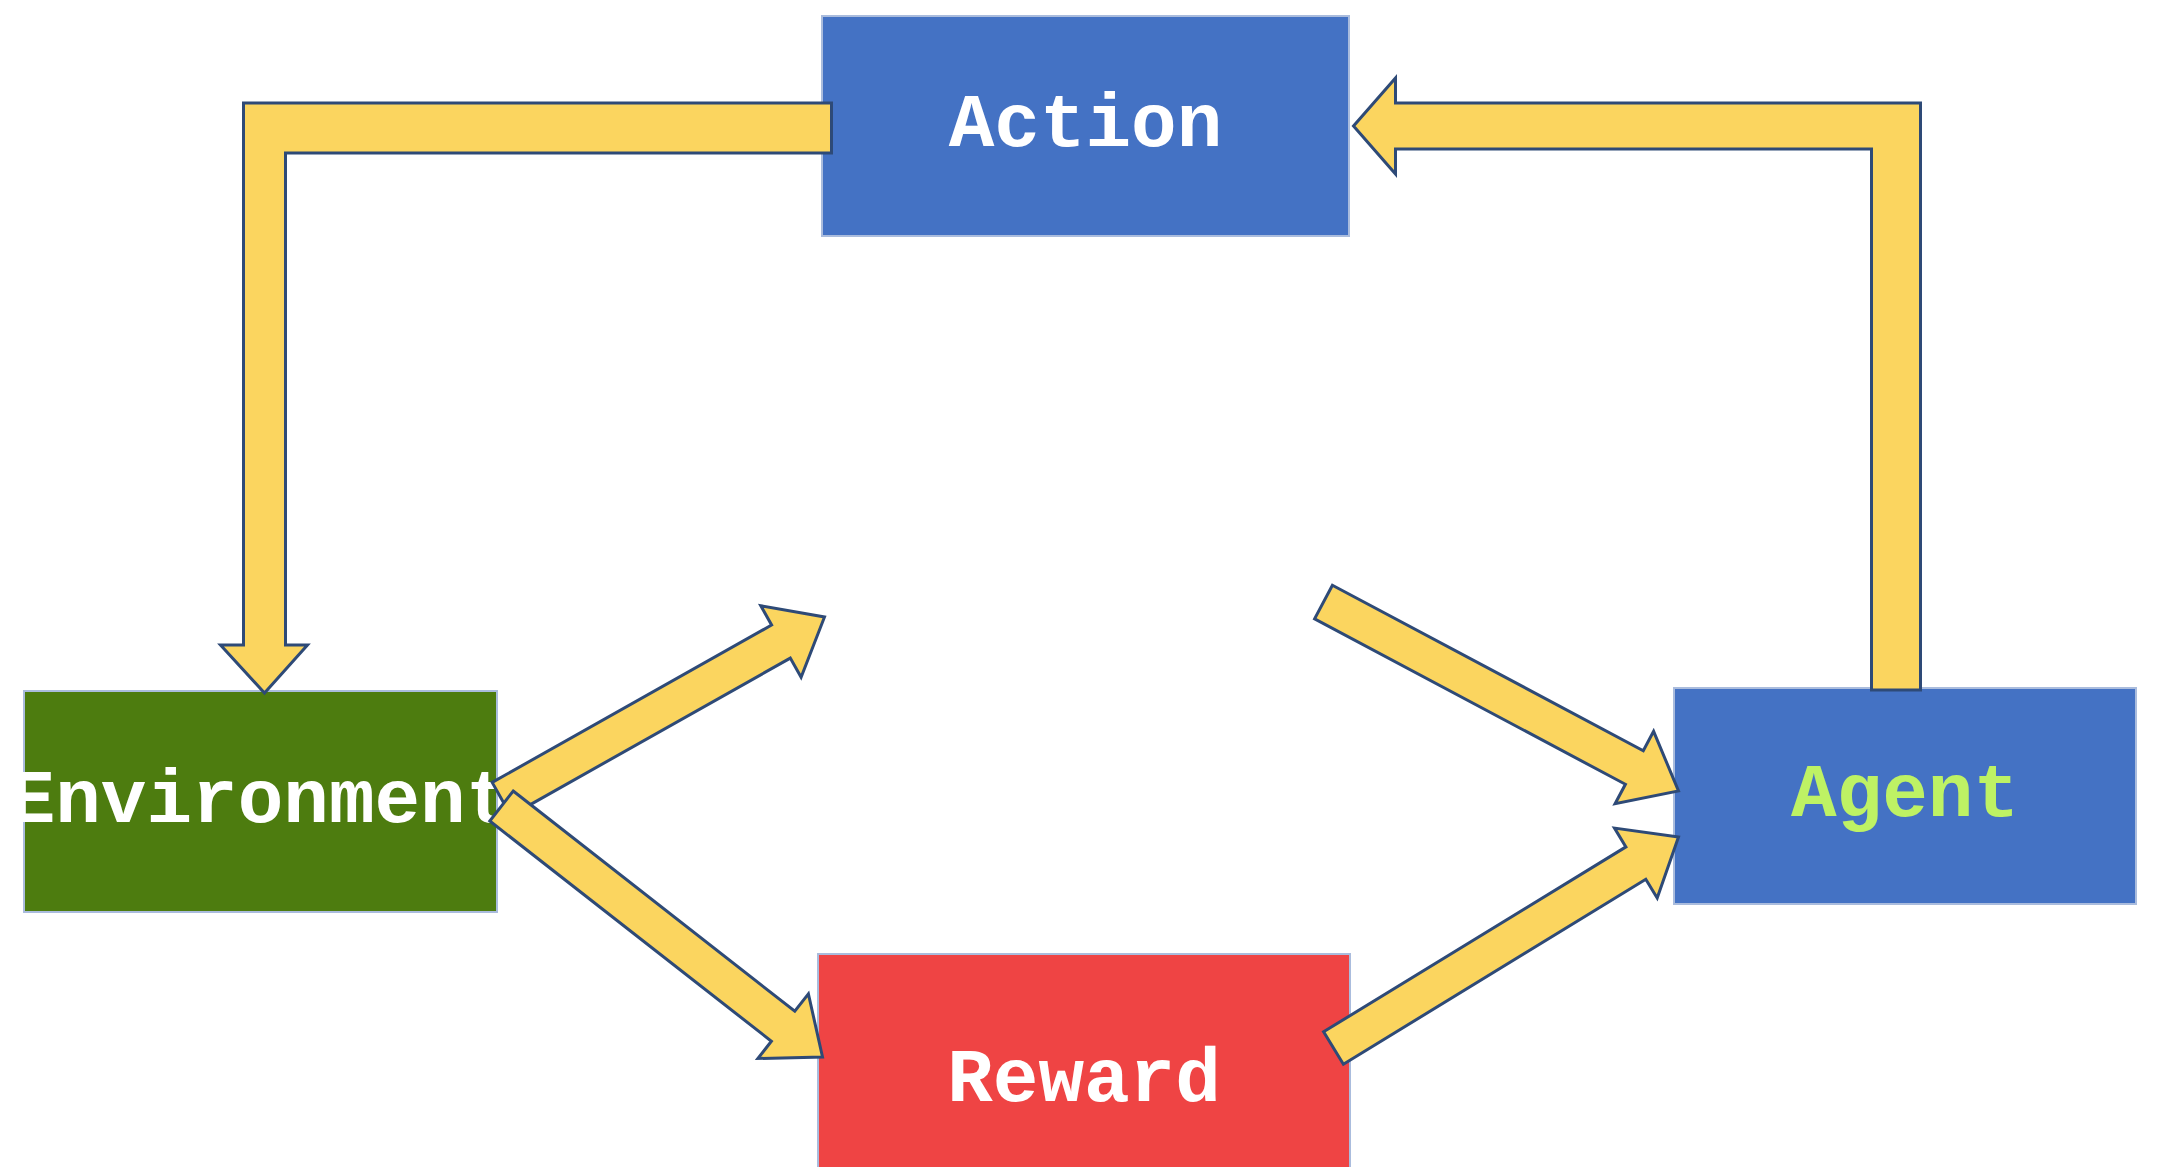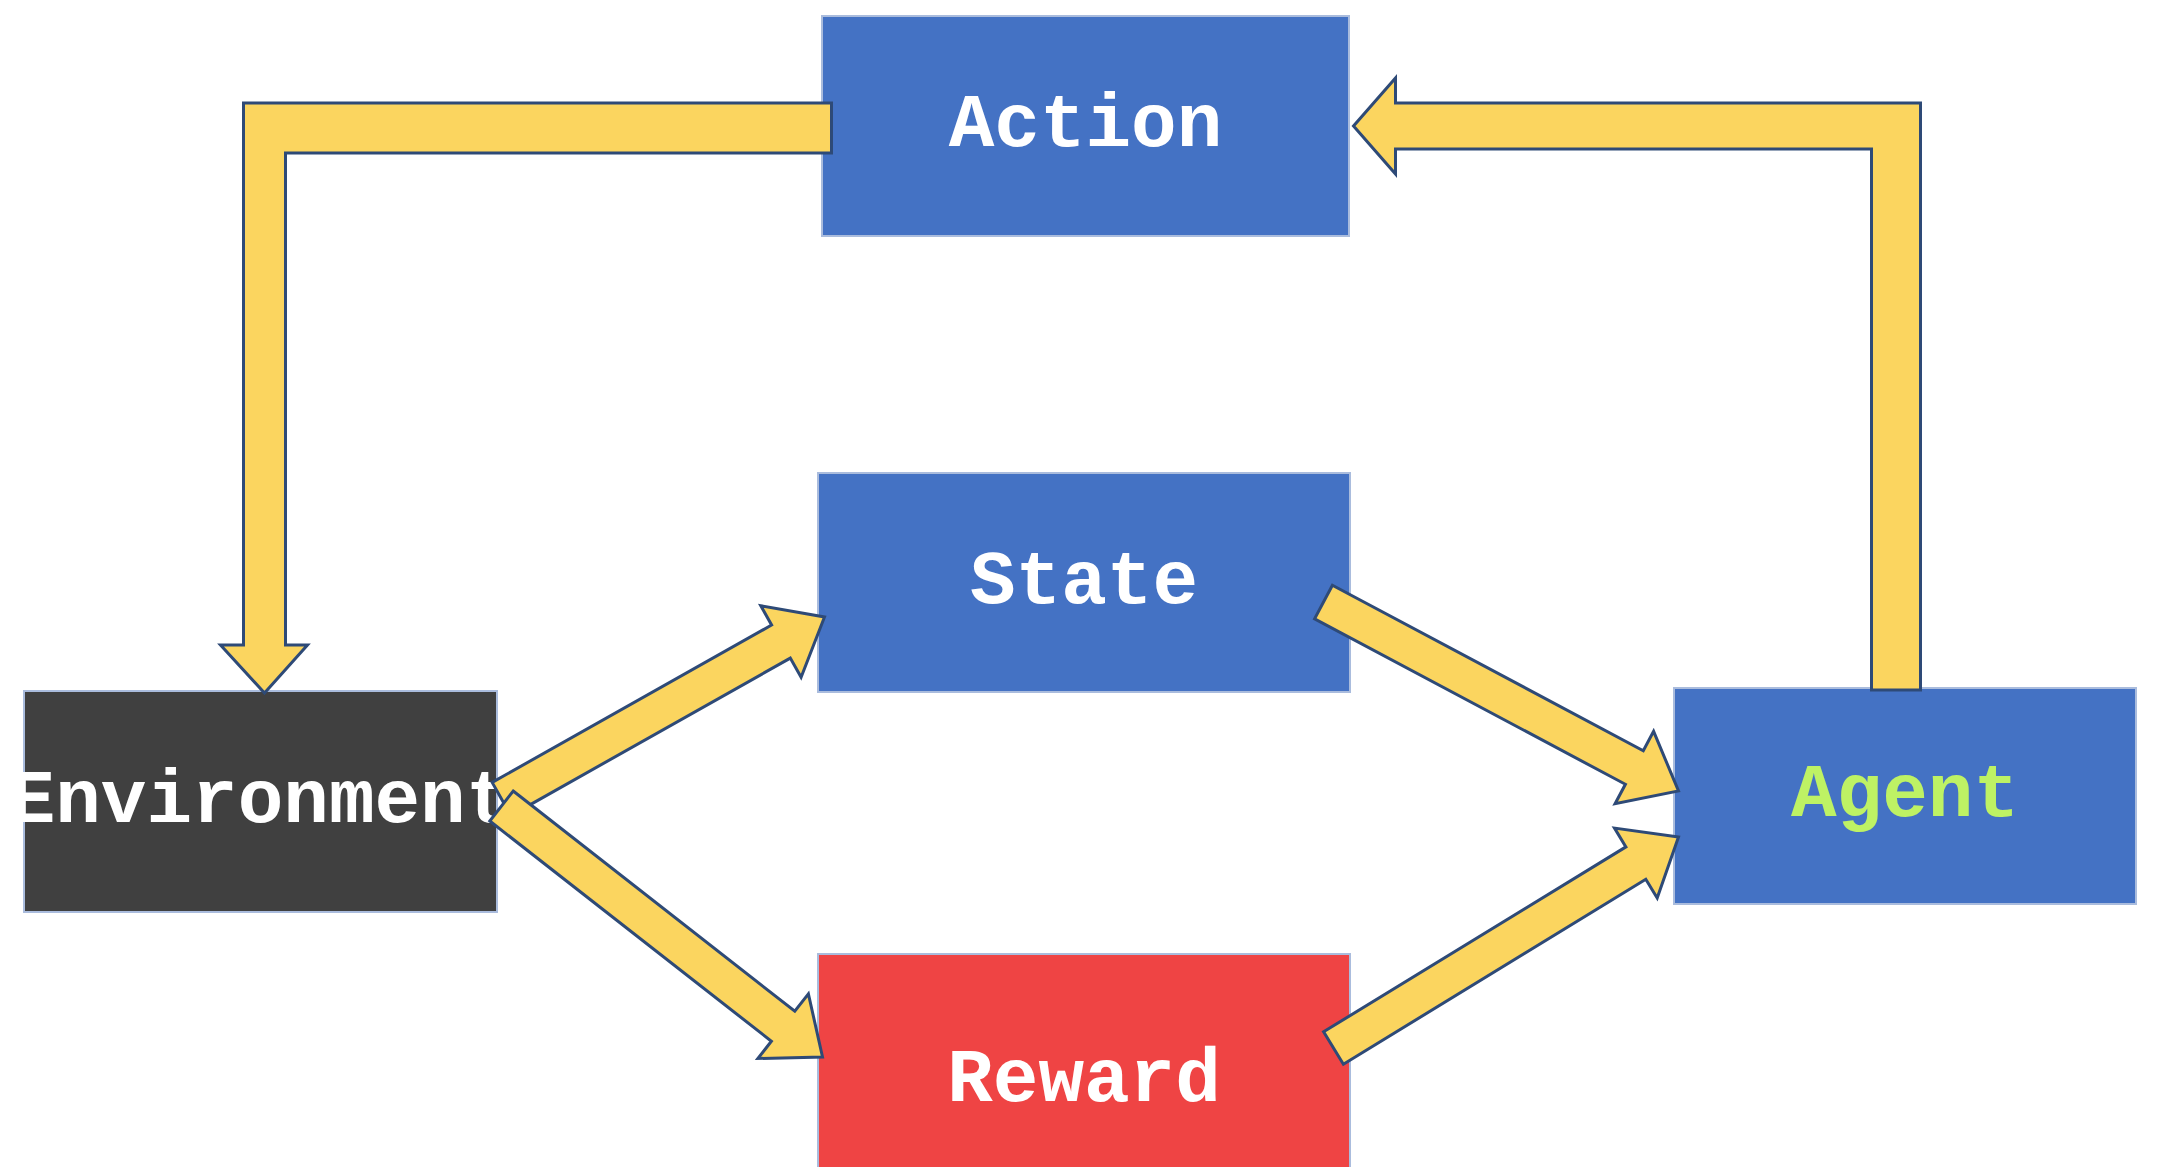--- a/index.html
+++ b/index.html
@@ -43,29 +43,26 @@
 </style>
 </head>
 <body>
 
 <div id="diagram-canvas">
 
   <div class="node" style="left: 821px; top: 15px; width: 529px; height: 222px; background: rgb(68, 114, 196); border-color: rgb(170, 188, 221);">
     <span class="node-label" style="color: rgb(255, 255, 255);">Action</span>
   </div>
 
-  <div class="node" style="left: 817px; top: 472px; width: 534px; height: 221px; background: rgb(68, 114, 196); border-color: rgb(170, 188, 221);">
-    <span class="node-label" style="color: rgb(255, 255, 255);">State</span>
-  </div>
 
   <div class="node" style="left: 817px; top: 929px; width: 534px; height: 255px; background: #ef4444; border-color: rgb(170, 188, 221); margin-top: 24px;">
     <span class="node-label" style="color: rgb(255, 255, 255);">Reward</span>
   </div>
 
-  <div class="node" style="left: 23px; top: 690px; width: 475px; height: 223px; background: #404040; border-color: rgb(170, 188, 221);">
+  <div class="node" style="left: 23px; top: 690px; width: 475px; height: 223px; background: #4d7c0f; border-color: rgb(170, 188, 221);">
     <span class="node-label" style="color: rgb(255, 255, 255);">Environment</span>
   </div>
 
   <div class="node" style="left: 1673px; top: 687px; width: 464px; height: 218px; background: rgb(68, 114, 196); border-color: rgb(170, 188, 221);">
     <span class="node-label" style="color: #bef264;">Agent</span>
   </div>
 
   <svg id="arrows-layer" viewBox="0 0 2157 1167" xmlns="http://www.w3.org/2000/svg">
       <polygon points="828,103 240,103 240,645 217,645 261,693 304,645 282,645 282,153 828,153" fill="#FBD55F" stroke="#2E4A77" stroke-width="3" stroke-linejoin="miter"></polygon>
       <polygon points="1350,126 1392,78 1392,103 1917,103 1917,690 1868,690 1868,149 1392,149 1392,174" fill="#FBD55F" stroke="#2E4A77" stroke-width="3" stroke-linejoin="miter"></polygon>

